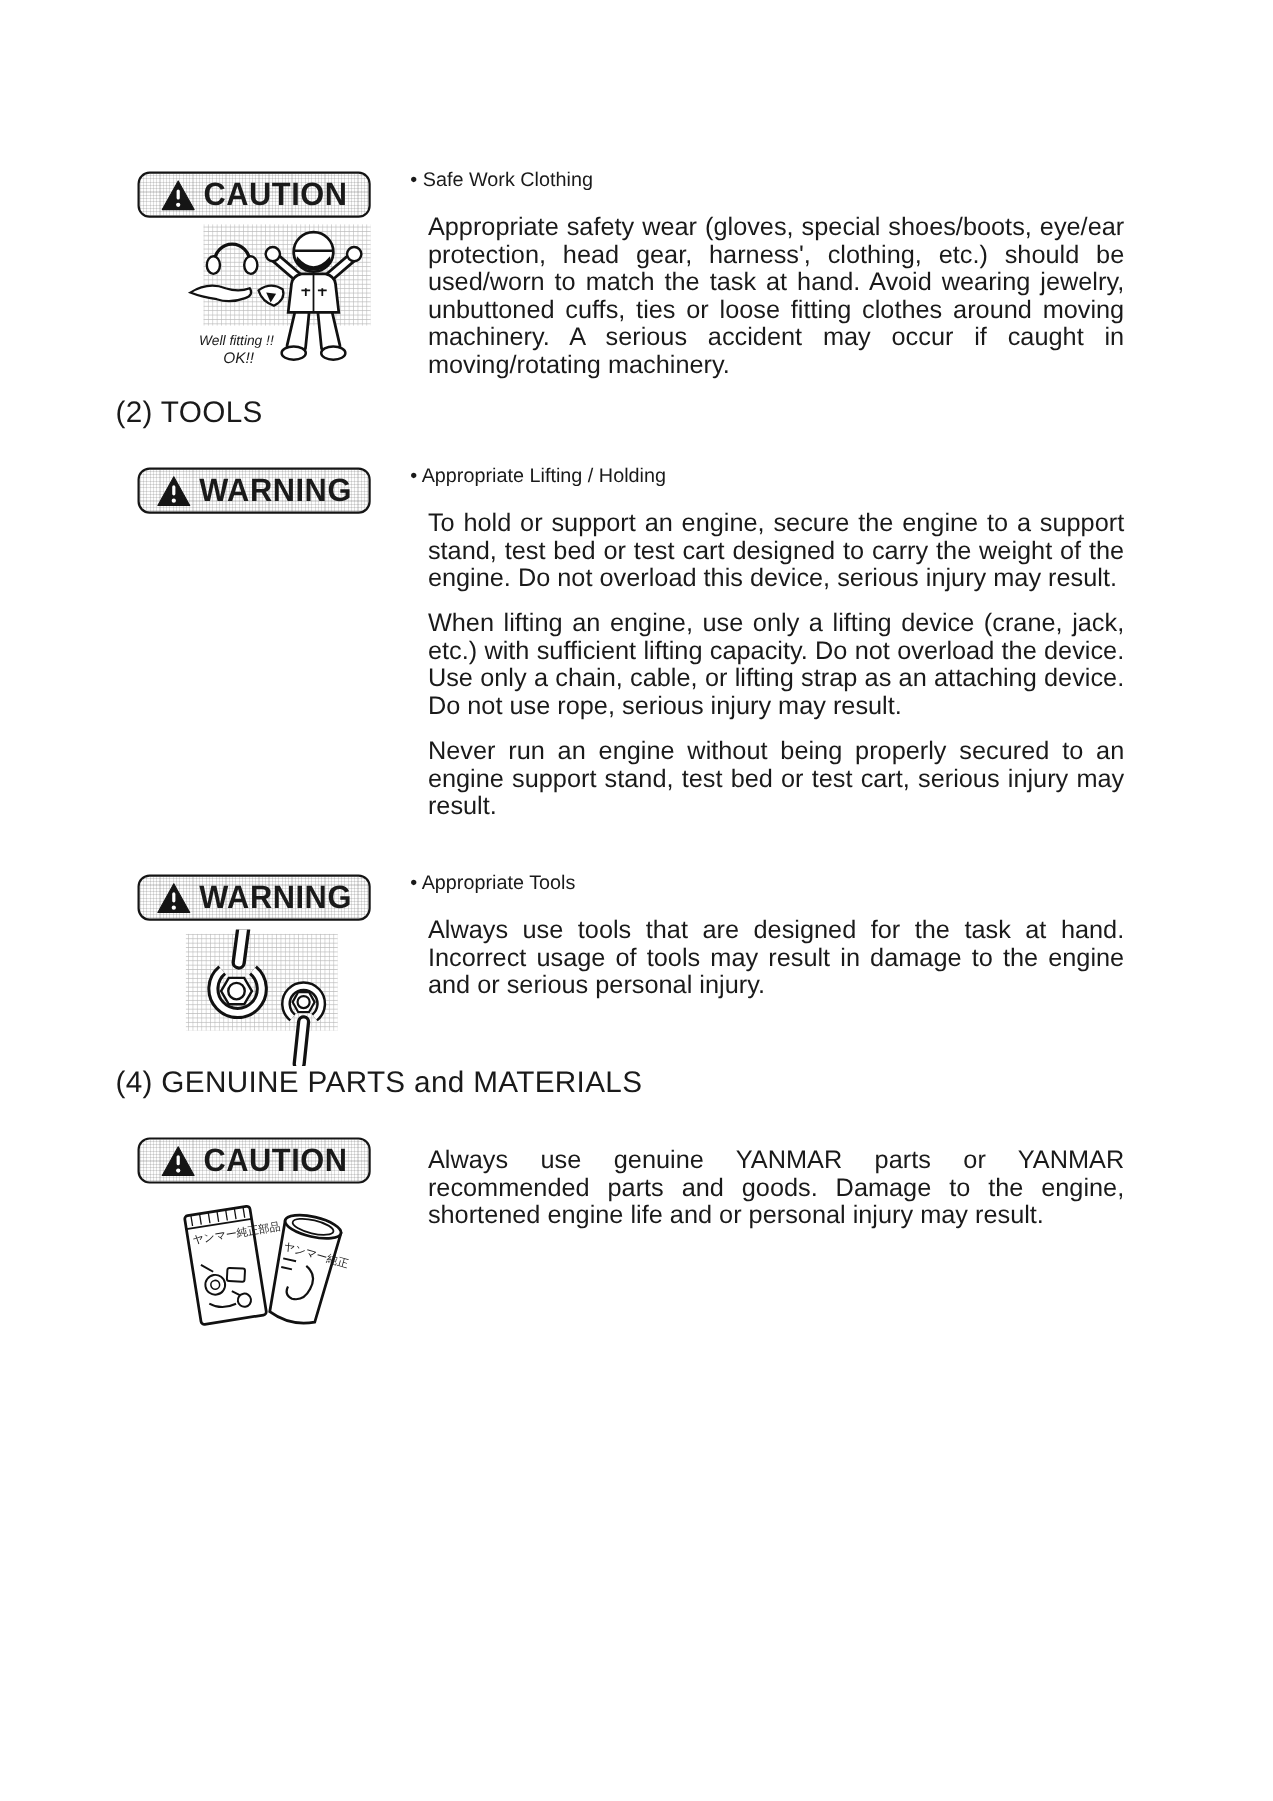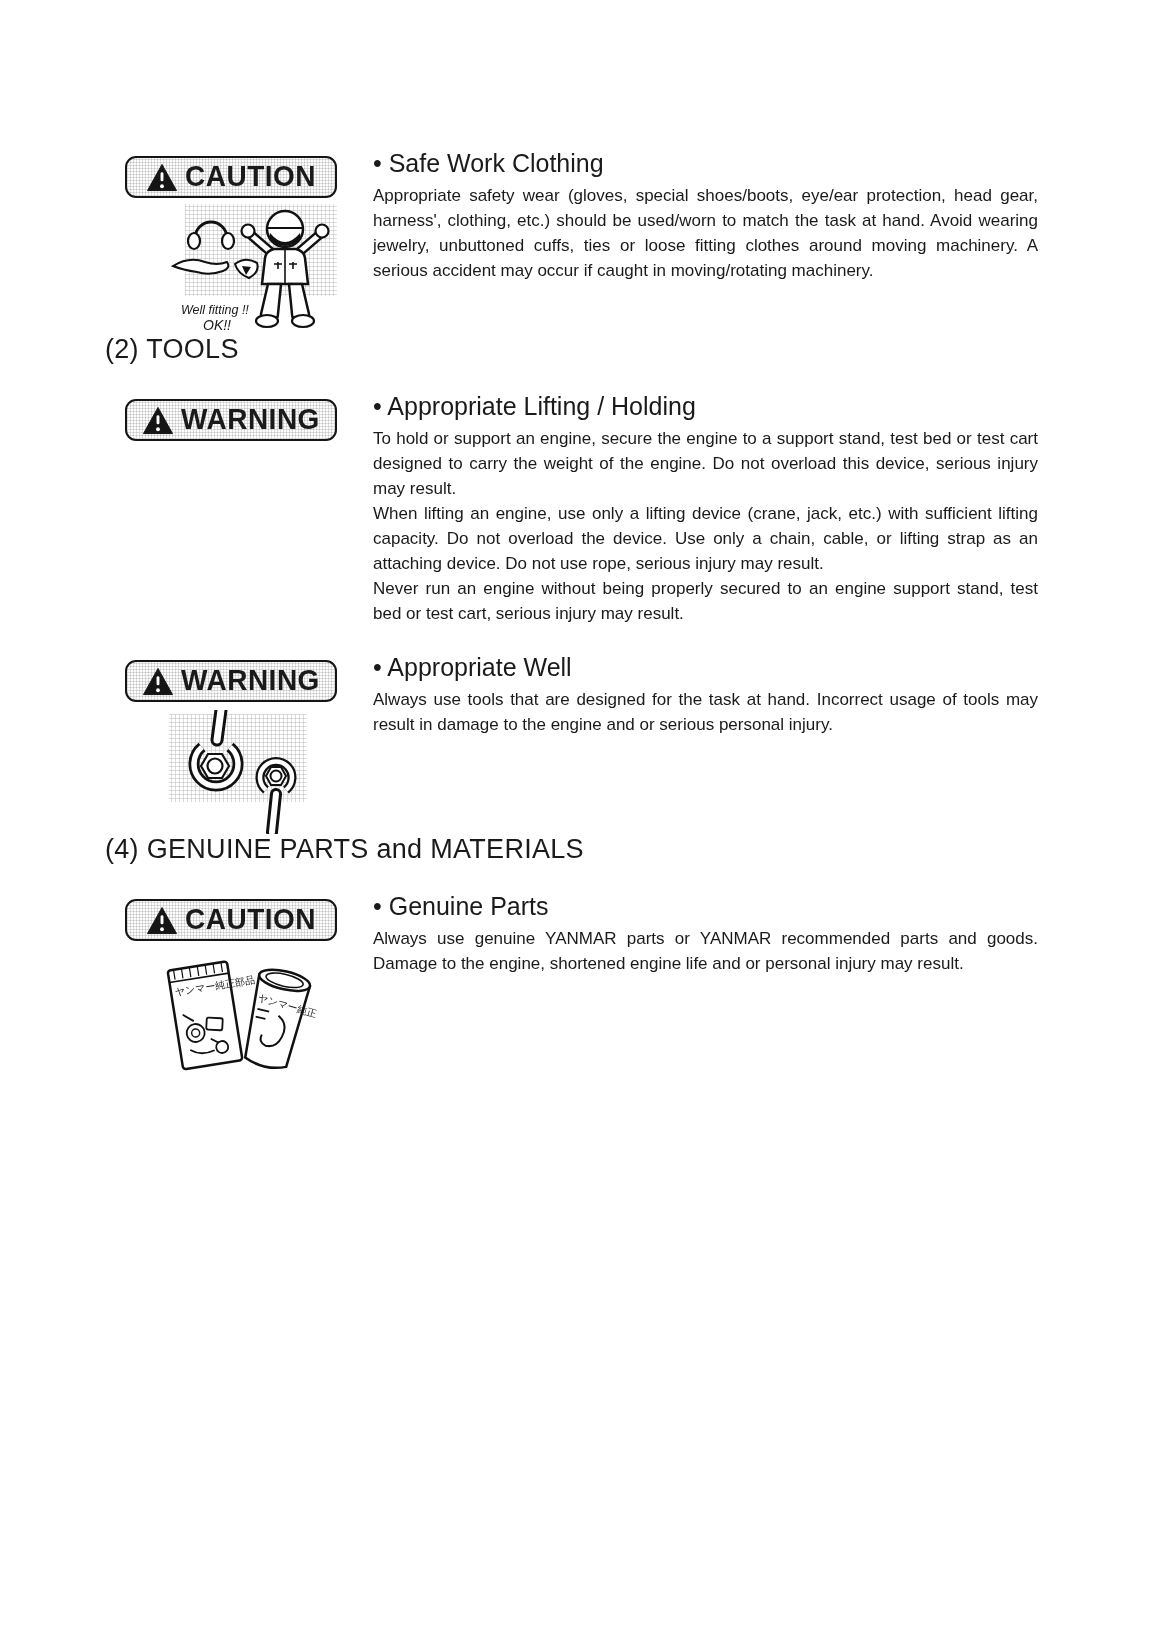--- a/index.html
+++ b/index.html
@@ -37,22 +37,22 @@
       repeating-linear-gradient(90deg, rgba(110,110,110,.22) 0 1px, transparent 1px 3px);
   }
   .badge-label { font-weight:700; font-size:28px; letter-spacing:.5px; line-height:1; transform:scaleY(1.05); }
   .tri-icon { display:block; }
 
   .illo { display:block; }
   .illo-worker { margin:4px 0 0 28px; }
   .illo-wrench { margin:8px 0 0 30px; }
   .illo-parts  { margin:12px 0 0 40px; }
 
-  .item-title { font-size:25px; font-weight:400; margin:0 0 5px 0; line-height:30px; }
-  .body-par { font-size:17px; line-height:25px; text-align:justify; margin:0; }
+  .item-title { font-size:18px; font-weight:400; margin:0 0 5px 0; line-height:30px; }
+  .body-par { font-size:23px; line-height:25px; text-align:justify; margin:16px; }
 
   .cap { font-style:italic; }
 </style>
 </head>
 <body>
 
 <svg width="0" height="0" style="position:absolute" aria-hidden="true">
   <defs>
     <pattern id="chk" width="4" height="4" patternUnits="userSpaceOnUse">
       <path d="M0,0 H4 M0,0 V4" stroke="#b9b9b9" stroke-width="1" fill="none"></path>
@@ -164,21 +164,21 @@
 
           <path d="M131,80 A16,16 0 1 1 151,80" fill="none" stroke="#111" stroke-width="9"></path>
           <path d="M131,80 A16,16 0 1 1 151,80" fill="none" stroke="#fff" stroke-width="4.5"></path>
           <polygon points="151,66 146,75 136,75 131,66 136,57 146,57" fill="#fff" stroke="#111" stroke-width="2"></polygon>
           <circle cx="141" cy="66" r="5.5" fill="#fff" stroke="#111" stroke-width="2"></circle>
           <path d="M141,84 L137,122" stroke="#111" stroke-width="12" stroke-linecap="round"></path>
           <path d="M141,84 L137,122" stroke="#fff" stroke-width="6" stroke-linecap="round"></path>
         </svg>
       </div>
       <div class="rightcol">
-        <h2 class="item-title">• Appropriate Well</h2>
+        <h2 class="item-title">• Appropriate Tools</h2>
         <p class="body-par">Always use tools that are designed for the task at hand. Incorrect usage of tools may result in damage to the engine and or serious personal injury.</p>
       </div>
     </div>
   </section>
 
   <section class="sec sec-parts">
     <h1 class="section-heading">(4)  GENUINE PARTS and MATERIALS</h1>
 
     <div class="row">
       <div class="leftcol">
@@ -210,19 +210,18 @@
             <path d="M106,26 h52 l-5,84 q-21,9 -42,0 Z" fill="#fff" stroke="#111" stroke-width="2.5"></path>
             <ellipse cx="132" cy="26" rx="26" ry="9" fill="#fff" stroke="#111" stroke-width="2.5"></ellipse>
             <ellipse cx="132" cy="26" rx="19" ry="6" fill="#fff" stroke="#111" stroke-width="1.6"></ellipse>
             <text x="110" y="52" font-size="10" fill="#1a1a1a" transform="rotate(3 110 52)">ヤンマー純正</text>
             <path d="M112,60 h12 M112,68 h10" stroke="#111" stroke-width="1.8"></path>
             <path d="M134,62 q12,6 8,20 q-3,12 -14,12 q-8,-2 -6,-10" fill="none" stroke="#111" stroke-width="2"></path>
           </g>
         </svg>
       </div>
       <div class="rightcol">
-        <h2 class="item-title">• Genuine Parts</h2>
         <p class="body-par">Always use genuine YANMAR parts or YANMAR recommended parts and goods. Damage to the engine, shortened engine life and or personal injury may result.</p>
       </div>
     </div>
   </section>
 
 </div>
 
 </body></html>

